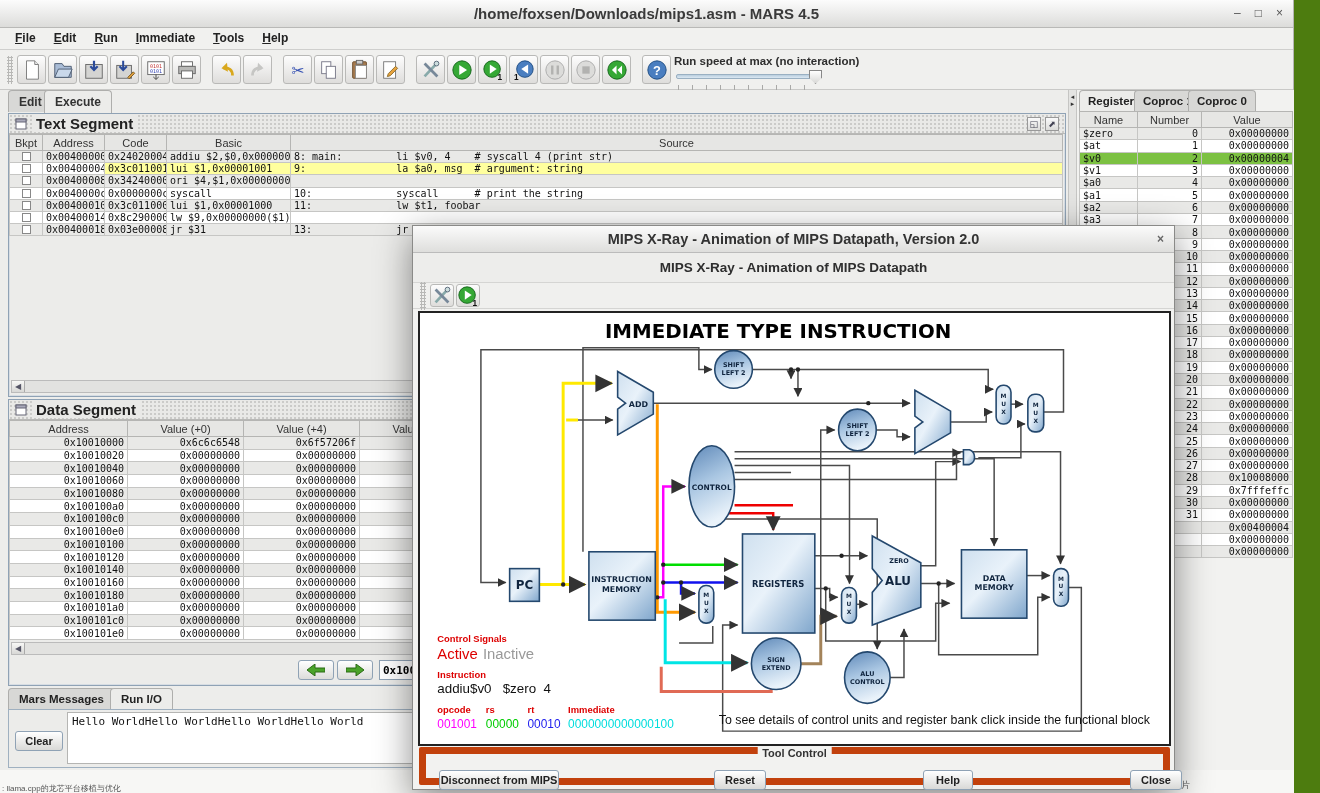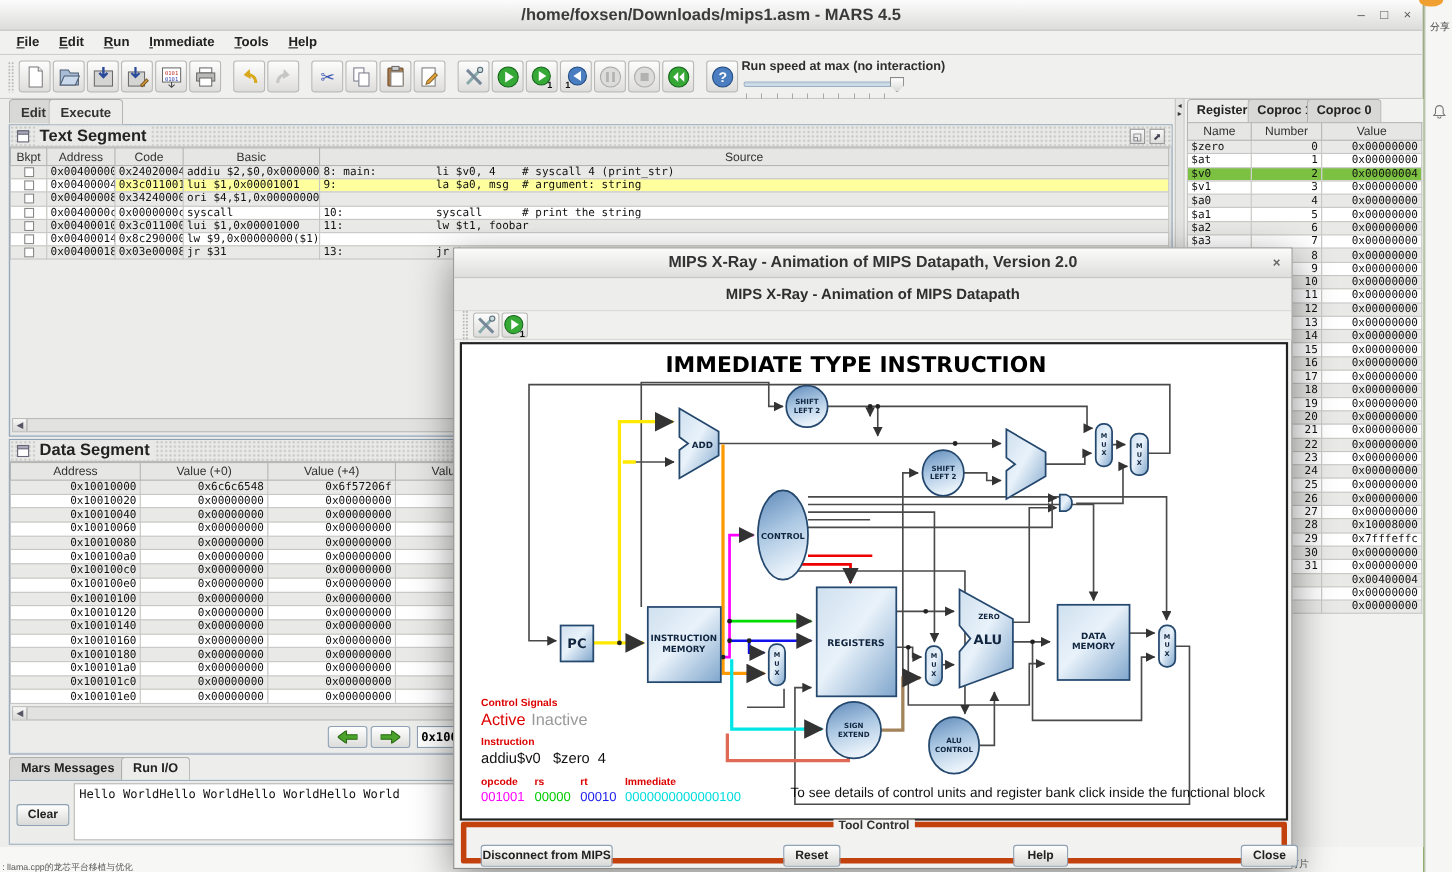--- a/index.html
+++ b/index.html
@@ -90,21 +90,21 @@
   .dialog { position:absolute; left:412px; top:225px; width:763px; height:565px; background:#f2f2f0;
     border:1px solid #8a8a88; box-shadow:0 10px 34px rgba(0,0,0,.45); z-index:10; }
   .dlg-title { height:27px; background:linear-gradient(#fbfbfb,#dededc); border-bottom:1px solid #bbb;
     text-align:center; font-size:14.5px; font-weight:bold; color:#333; line-height:26px; }
   .dlg-close { position:absolute; right:10px; top:6px; font-size:12px; color:#666; line-height:14px; }
   .dlg-header { height:30px; background:#ededeb; border-bottom:1px solid #d5d5d3; text-align:center;
     font-size:13.5px; font-weight:bold; color:#2e2e2e; line-height:30px; }
   .dlg-toolbar { height:26px; background:#f0f0ee; border-bottom:1px solid #d5d5d3; display:flex; align-items:center; padding-left:4px; }
   .dlg-toolbar .tbtn { width:24px; height:23px; }
   .canvas { position:absolute; left:5px; top:85px; width:753px; height:435px; background:#fff; border:2px solid #222; }
-  .toolctl { position:absolute; left:6px; top:521px; width:751px; height:38px; border:5px solid #c2410c; border-radius:2px; }
+  .toolctl { position:absolute; left:6px; top:521px; width:751px; height:38px; border:7px solid #c2410c; border-radius:2px; }
   .toolctl .legend { position:absolute; left:50%; top:-7px; transform:translateX(-50%); background:#f2f2f0; padding:0 5px; font-size:11px; font-weight:bold; color:#333; }
   .dlg-btn { position:absolute; top:16px; height:20px; border:1px solid #8fa2b5; border-radius:3px;
     background:linear-gradient(#ffffff,#d9d9d7); font-size:11px; font-weight:bold; color:#222; text-align:center; line-height:18px; }
 </style>
 </head>
 <body>
 
 <div class="app">
   <div class="mars">
 
@@ -708,28 +708,20 @@
           </tbody>
       </table>
     </div>
 
     <div class="bottombar">
       <div class="tinytext" style="left:2px; top:13px;">: llama.cpp的龙芯平台移植与优化</div>
       <div class="tinytext" style="left:1163px; top:9px; font-size:9px;">幻灯片</div>
     </div>
   </div>
 
-  <div class="strip">
-    <div style="position:absolute; left:-6px; top:-6px; width:22px; height:12px; background:#f0a030; border-radius:50%;"></div>
-    <div style="position:absolute; left:4px; top:18px;">分享</div>
-    <svg style="position:absolute; left:6px; top:95px;" width="13" height="13" viewBox="0 0 13 13">
-        <path d="M6.5 1a3.5 3.5 0 0 1 3.5 3.5V8l1.5 2h-10L3 8V4.5A3.5 3.5 0 0 1 6.5 1z" fill="none" stroke="#777"></path>
-        <path d="M5 11a1.5 1.5 0 0 0 3 0" fill="none" stroke="#777"></path>
-      </svg>
-  </div>
 
   <div class="dialog">
     <div class="dlg-title">
       <span>MIPS X-Ray - Animation of MIPS Datapath,  Version 2.0</span>
       <span class="dlg-close">×</span>
     </div>
     <div class="dlg-header">MIPS X-Ray - Animation of MIPS Datapath</div>
     <div class="dlg-toolbar">
       <div class="grip"></div>
       <div class="tbtn">

